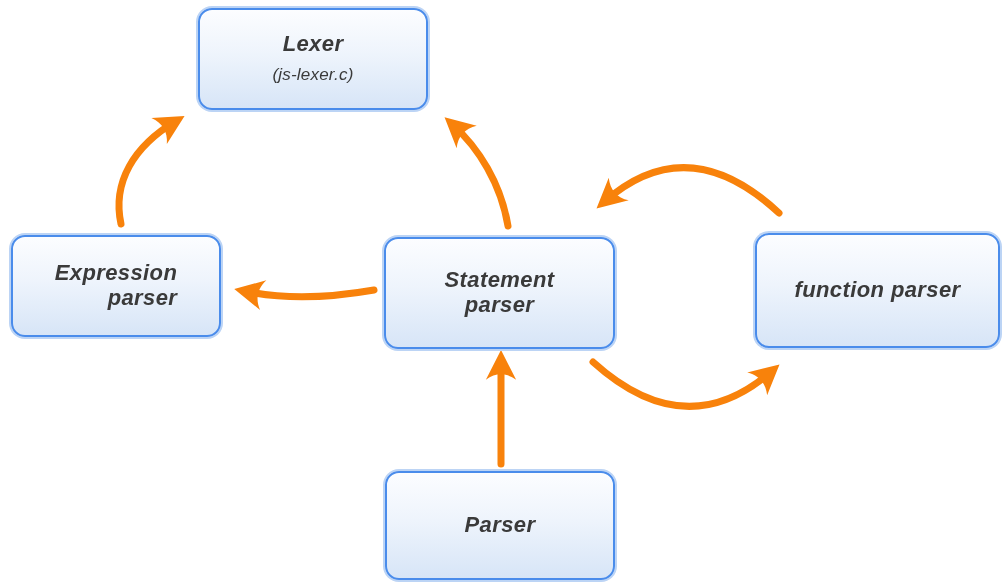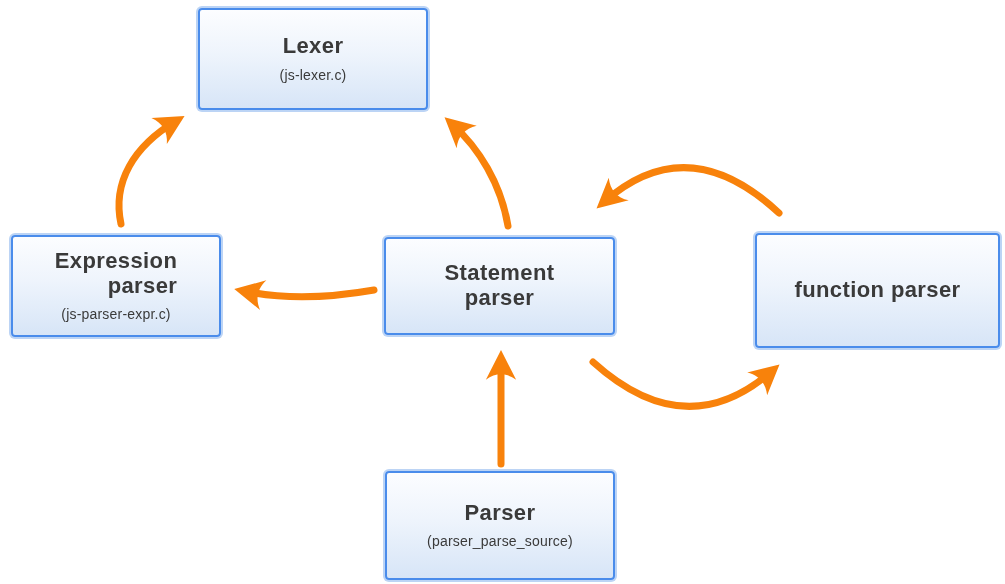--- a/index.html
+++ b/index.html
@@ -26,43 +26,44 @@
   .node {
     position: absolute;
     box-sizing: border-box;
     display: flex;
     flex-direction: column;
     align-items: center;
     justify-content: center;
     background: linear-gradient(180deg, #fcfdff 0%, #eef4fc 45%, #d7e5f7 100%);
     border: 2px solid #4a8ceb;
     box-shadow: 0 0 0 2px #bcd4f5;
-    border-radius: 4px;
+    border-radius: 14px;
     text-align: center;
     color: #3a3a3a;
+    font-style: italic;
   }
   .node .title {
     font-size: 22px;
     font-weight: bold;
     letter-spacing: 0.4px;
     line-height: 1.12;
     white-space: pre-line;
   }
   .node .subtitle {
-    font-size: 14px;
+    font-size: 17px;
     font-weight: normal;
     letter-spacing: 0.2px;
     line-height: 1.2;
     margin-top: 8px;
     white-space: nowrap;
   }
   
   #node-lexer      { left: 198px; top: 8px;   width: 230px; height: 102px; }
   #node-expression { left: 11px;  top: 235px; width: 210px; height: 102px; text-align: right; }
-  #node-statement  { left: 384px; top: 237px; width: 231px; height: 98px; }
+  #node-statement  { left: 384px; top: 237px; width: 231px; height: 112px; }
   #node-function   { left: 755px; top: 233px; width: 245px; height: 115px; }
   #node-parser     { left: 385px; top: 471px; width: 230px; height: 109px; }
 </style>
 </head>
 <body>
 
 <div class="canvas">
 
   <svg class="arrows" viewBox="0 0 1005 584" xmlns="http://www.w3.org/2000/svg">
     <defs>
@@ -81,30 +82,28 @@
   </svg>
 
   <div class="node" id="node-lexer">
     <div class="title">Lexer</div>
     <div class="subtitle">(js-lexer.c)</div>
   </div>
 
   <div class="node" id="node-expression">
     <div class="title">Expression
 parser</div>
-    <div class="subtitle">(js-parser-expr.c)</div>
   </div>
 
   <div class="node" id="node-statement">
     <div class="title">Statement
 parser</div>
   </div>
 
   <div class="node" id="node-function">
     <div class="title">function parser</div>
   </div>
 
   <div class="node" id="node-parser">
     <div class="title">Parser</div>
-    <div class="subtitle">(parser_parse_source)</div>
   </div>
 
 </div>
 
 </body></html>

